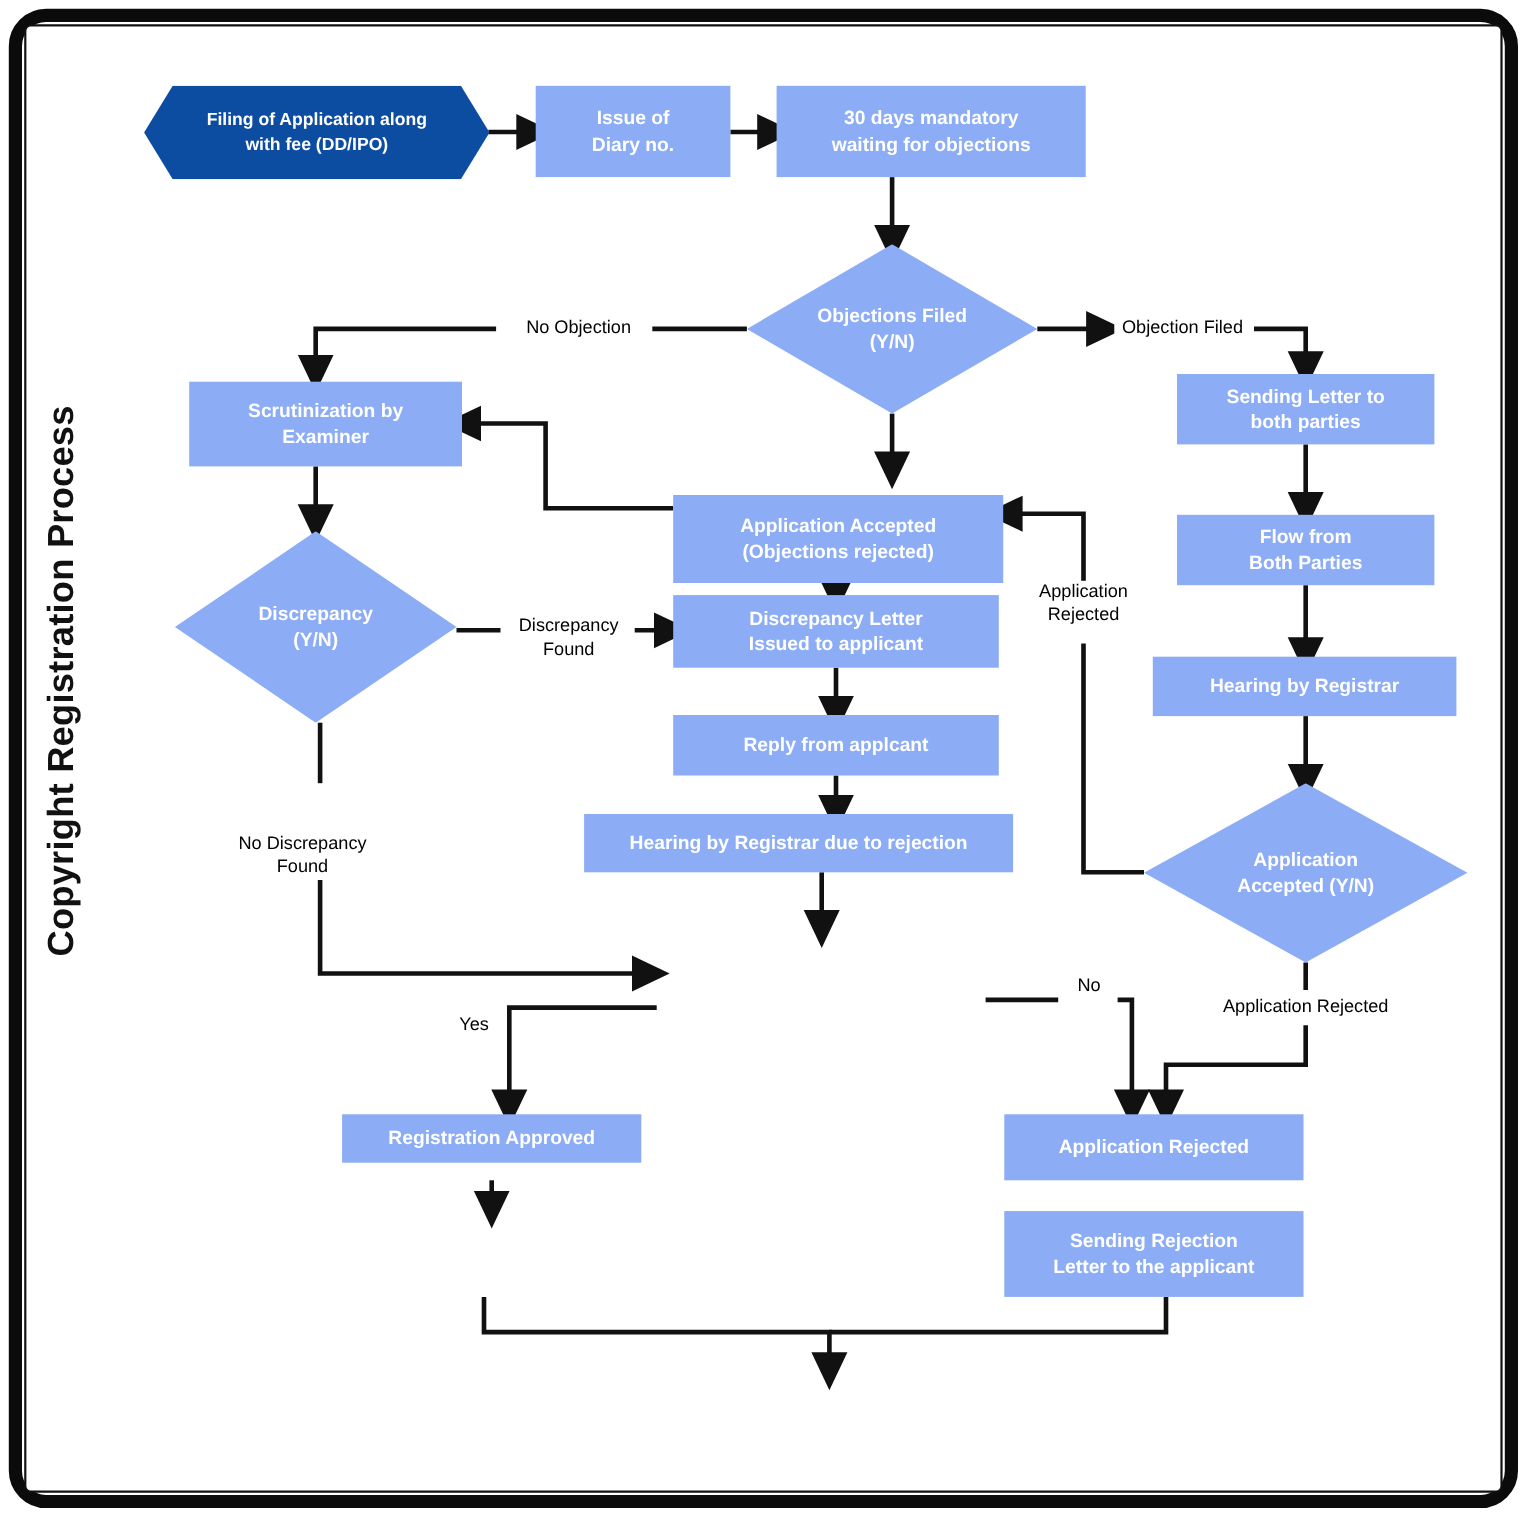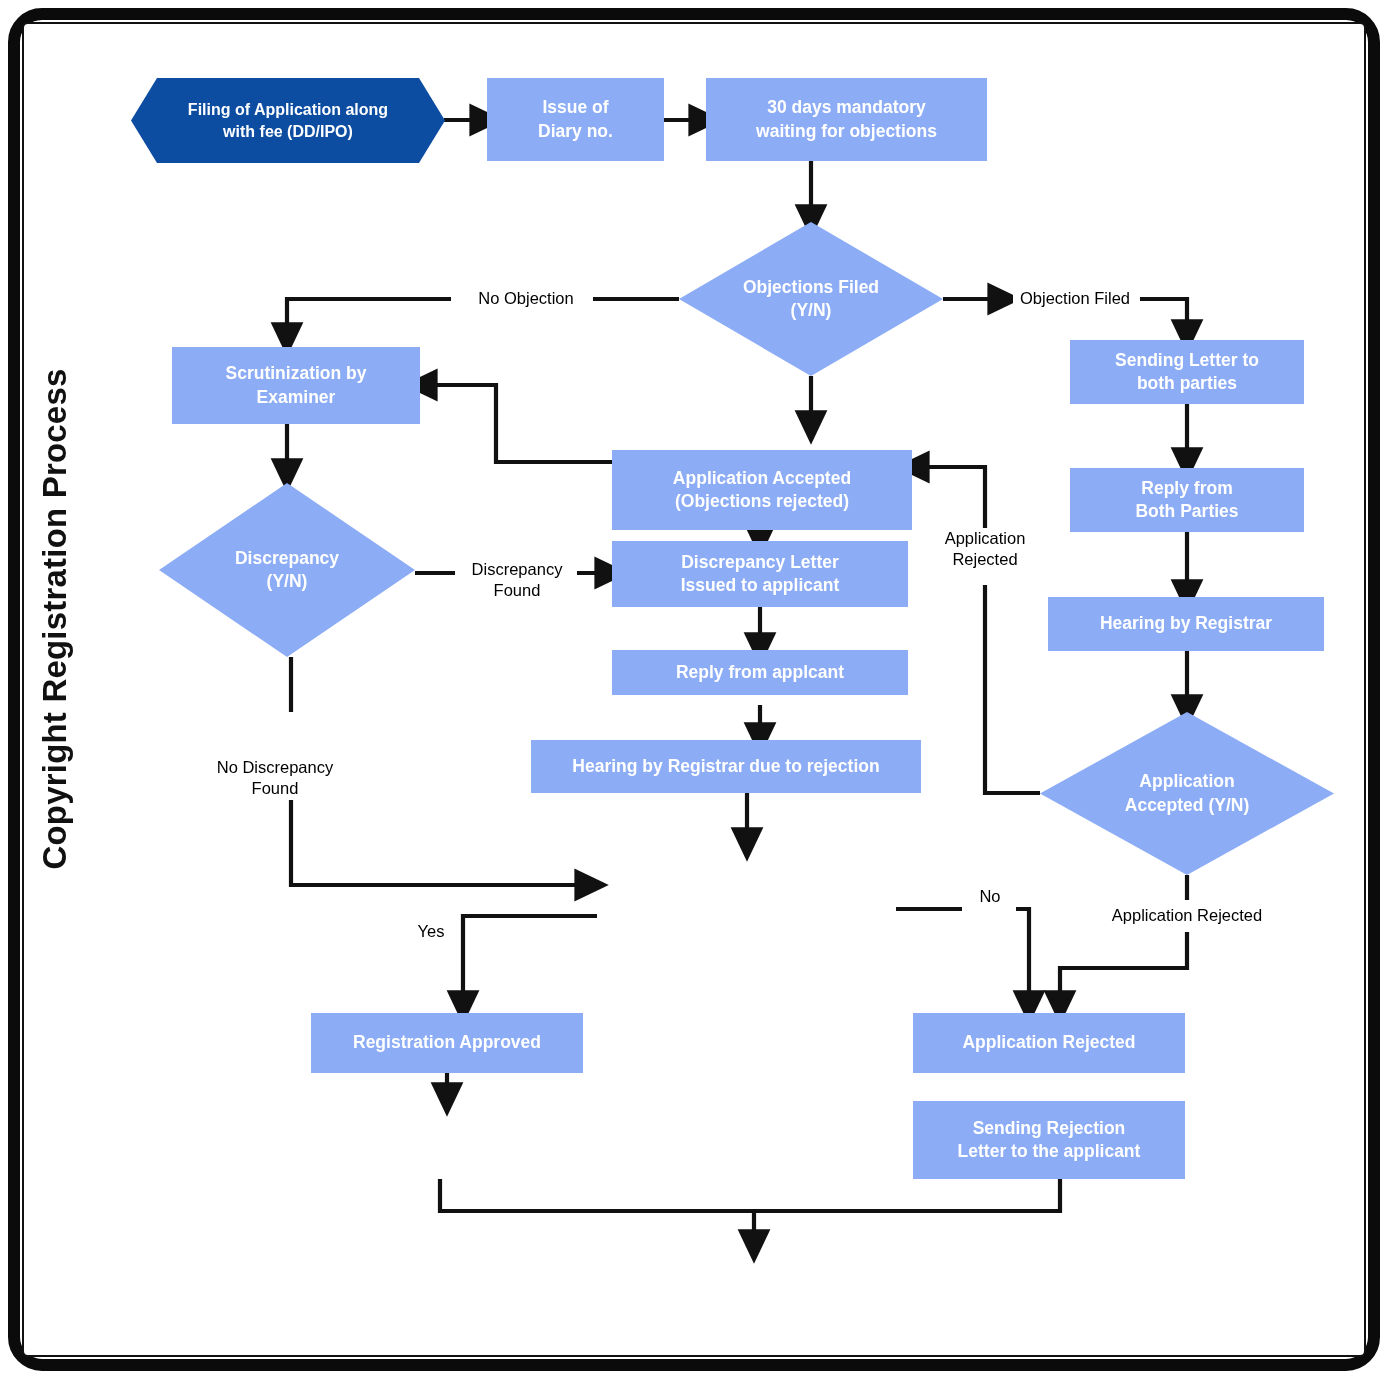--- a/index.html
+++ b/index.html
@@ -237,50 +237,50 @@
 
   <div class="node rect" style="left:172px; top:347px; width:248px; height:77px; white-space:pre-line;">Scrutinization by
 Examiner</div>
 
   <div class="node rect" style="left:1070px; top:340px; width:234px; height:64px; white-space:pre-line;">Sending Letter to
 both parties</div>
 
   <div class="node rect" style="left:612px; top:428px; width:300px; height:80px; white-space:pre-line;margin-top:22px;">Application Accepted
 (Objections rejected)</div>
 
-  <div class="node rect" style="left:1070px; top:468px; width:234px; height:64px; white-space:pre-line;">Reply from
+  <div class="node rect" style="left:1070px; top:468px; width:234px; height:64px; white-space:pre-line;">Flow from
 Both Parties</div>
 
   <div class="diamondwrap" style="left:159px; top:483px; width:256px; height:174px;">
     <svg width="256" height="174" viewBox="0 0 256 174">
       <polygon points="128,0 256,87 128,174 0,87" fill="#8cacf5"></polygon>
     </svg>
     <div class="dlabel" style="white-space:pre-line;">Discrepancy
 (Y/N)</div>
   </div>
 
   <div class="node rect" style="left:612px; top:541px; width:296px; height:66px; white-space:pre-line;">Discrepancy Letter
 Issued to applicant</div>
 
   <div class="node rect" style="left:1048px; top:597px; width:276px; height:54px;">Hearing by Registrar</div>
 
-  <div class="node rect" style="left:612px; top:650px; width:296px; height:45px;">Reply from applcant</div>
+  <div class="node rect" style="left:612px; top:650px; width:296px; height:55px;">Reply from applcant</div>
 
   <div class="node rect" style="left:531px; top:740px; width:390px; height:53px;">Hearing by Registrar due to rejection</div>
 
   <div class="diamondwrap" style="left:1040px; top:712px; width:294px; height:163px;">
     <svg width="294" height="163" viewBox="0 0 294 163">
       <polygon points="147,0 294,81.5 147,163 0,81.5" fill="#8cacf5"></polygon>
     </svg>
     <div class="dlabel" style="white-space:pre-line;">Application
 Accepted (Y/N)</div>
   </div>
 
 
-  <div class="node rect" style="left:311px; top:1013px; width:272px; height:60px;">Registration Approved</div>
+  <div class="node rect" style="left:311px; top:1013px; width:272px; height:44px;">Registration Approved</div>
 
   <div class="node rect" style="left:913px; top:1013px; width:272px; height:60px;">Application Rejected</div>
 
 
   <div class="node rect" style="left:913px; top:1101px; width:272px; height:78px; white-space:pre-line;">Sending Rejection
 Letter to the applicant</div>
 
 
   <div class="elabel" style="left:466px; top:288px; width:120px;">No Objection</div>
 

